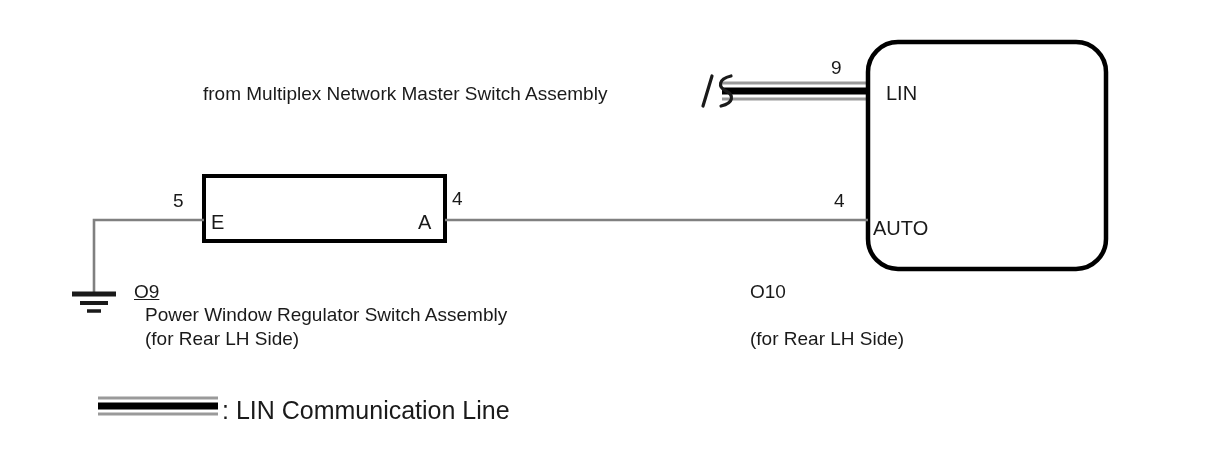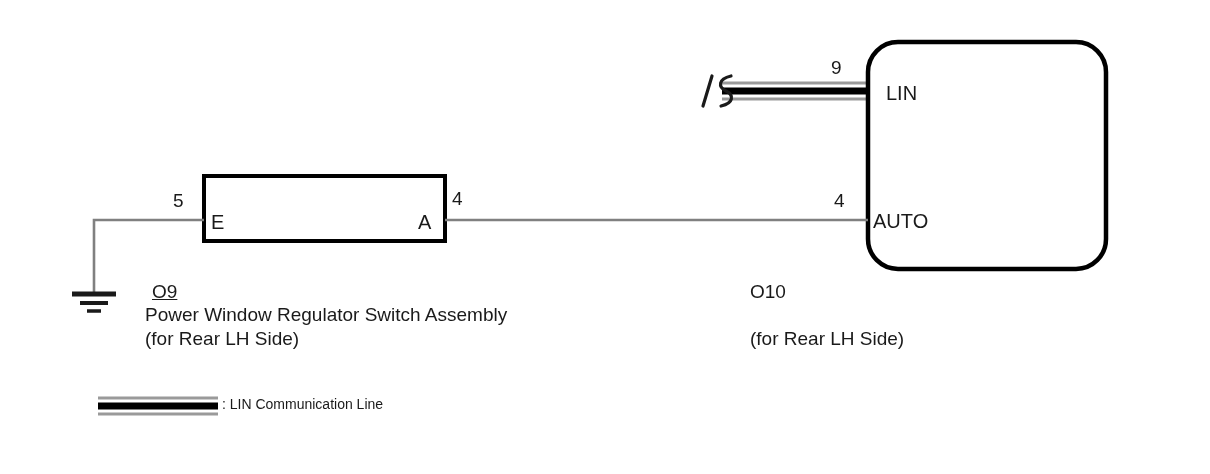--- a/index.html
+++ b/index.html
@@ -43,32 +43,32 @@
   .pin-9 { left: 831px; top: 57px; }
   .pin-5 { left: 173px; top: 190px; }
   .pin-4a { left: 452px; top: 188px; }
   .pin-4b { left: 834px; top: 190px; }
   .term {
     font-size: 20px;
   }
   .term-e { left: 211px; top: 211px; }
   .term-a { left: 418px; top: 211px; }
   .term-lin { left: 873px; top: 82px; margin-left: 13px; }
-  .term-auto { left: 873px; top: 210px; text-align: center; }
+  .term-auto { left: 873px; top: 217px; text-align: center; }
   .block-label {
     font-size: 19px;
   }
-  .label-o9 { left: 152px; top: 281px; text-decoration: underline; }
+  .label-o9 { left: 134px; top: 281px; text-decoration: underline; }
   .label-o9-n1 { left: 145px; top: 304px; text-align: center; }
   .label-o9-n2 { left: 145px; top: 328px; }
   .label-o10 { left: 750px; top: 281px; }
   .label-o10-n1 { left: 750px; top: 304px; }
   .label-o10-n2 { left: 750px; top: 328px; }
   .legend-text {
-    font-size: 14px;
+    font-size: 25px;
     left: 222px;
     top: 396px;
   }
 </style>
 </head>
 <body>
 
 <div id="diagram-root">
 
   <svg class="svg-layer" viewBox="0 0 1210 474" xmlns="http://www.w3.org/2000/svg">
@@ -104,20 +104,21 @@
     </g>
 
     <g>
       <line x1="98" y1="398" x2="218" y2="398" stroke="#9a9a9a" stroke-width="3"></line>
       <line x1="98" y1="406" x2="218" y2="406" stroke="#000000" stroke-width="7"></line>
       <line x1="98" y1="414" x2="218" y2="414" stroke="#9a9a9a" stroke-width="3"></line>
     </g>
 
   </svg>
 
+  <div class="txt src-label">from Multiplex Network Master Switch Assembly</div>
 
   <div class="txt pin-num pin-9">9</div>
 
   <div class="txt pin-num pin-5">5</div>
 
   <div class="txt pin-num pin-4a">4</div>
 
   <div class="txt pin-num pin-4b">4</div>
 
   <div class="txt term term-e">E</div>

